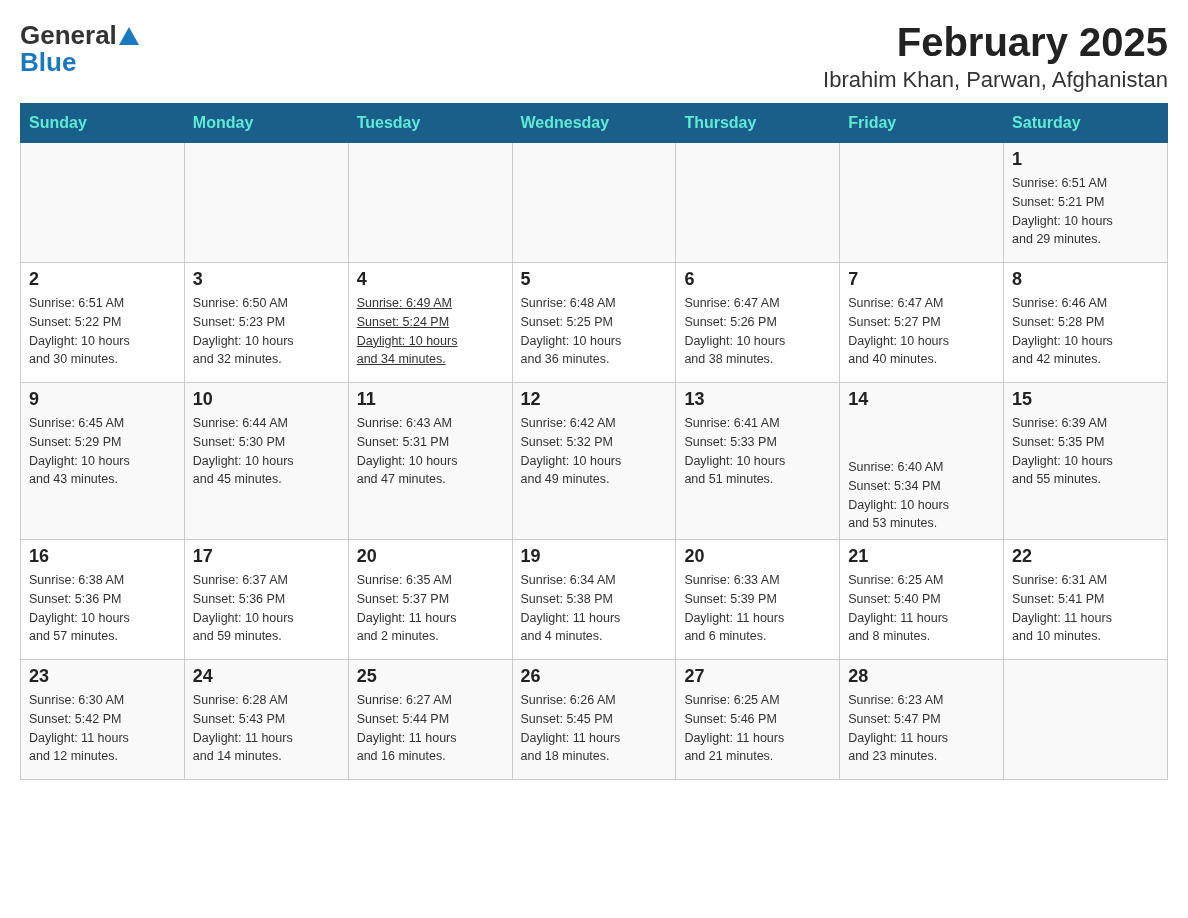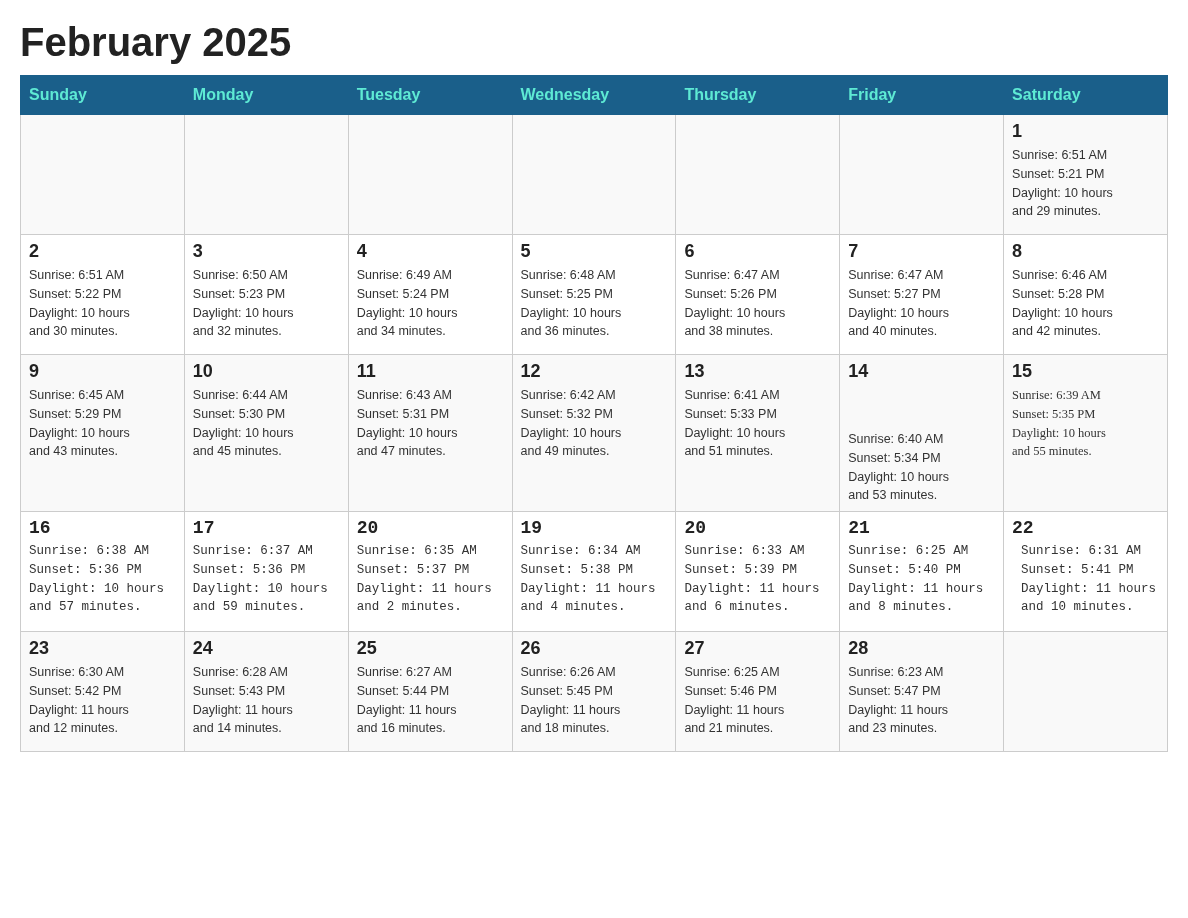--- a/index.html
+++ b/index.html
@@ -95,29 +95,37 @@
     tbody tr:nth-child(odd) td {
       background-color: #f9f9f9;
     }
     tbody tr:nth-child(even) td {
       background-color: #fff;
     }
     
     .week1 td { background-color: #f5f5f5; }
     .week2 td { background-color: #fff; }
     .week3 td { background-color: #f5f5f5; }
-    .week4 td { background-color: #fff; font-family: Liberation Mono, monospace; }
+    .week4 td { background-color: #fff; }
     .week5 td { background-color: #f5f5f5; }
   </style>
 </head>
 <body>
 
 <div class="header-area">
+  <div class="logo">
+    <div class="logo-general">
+      <span>General</span>
+      <span class="logo-triangle"></span>
+    </div>
+    <div class="logo-blue">Blue</div>
+  </div>
   <div class="title-area">
     <div class="month-title">February 2025</div>
+    <div class="location-title">Ibrahim Khan, Parwan, Afghanistan</div>
   </div>
 </div>
 
 <table>
   <thead>
     <tr>
       <th>Sunday</th>
       <th>Monday</th>
       <th>Tuesday</th>
       <th>Wednesday</th>
@@ -152,21 +160,21 @@
         </td>
         <td>
           <div class="day-number">3</div>
           <div class="day-info" style="white-space: pre-line;">Sunrise: 6:50 AM
 Sunset: 5:23 PM
 Daylight: 10 hours
 and 32 minutes.</div>
         </td>
         <td>
           <div class="day-number">4</div>
-          <div class="day-info" style="white-space: pre-line;">Sunrise: 6:49 AM
+          <div class="day-info" style="white-space: pre-line; text-decoration: underline;">Sunrise: 6:49 AM
 Sunset: 5:24 PM
 Daylight: 10 hours
 and 34 minutes.</div>
         </td>
         <td>
           <div class="day-number">5</div>
           <div class="day-info" style="white-space: pre-line;">Sunrise: 6:48 AM
 Sunset: 5:25 PM
 Daylight: 10 hours
 and 36 minutes.</div>
@@ -231,21 +239,21 @@
         </td>
         <td>
           <div class="day-number">14</div>
           <div class="day-info" style="white-space: pre-line; margin-top: 48px;">Sunrise: 6:40 AM
 Sunset: 5:34 PM
 Daylight: 10 hours
 and 53 minutes.</div>
         </td>
         <td>
           <div class="day-number">15</div>
-          <div class="day-info" style="white-space: pre-line; font-family: Liberation Serif, serif;">Sunrise: 6:39 AM
+          <div class="day-info" style="white-space: pre-line;">Sunrise: 6:39 AM
 Sunset: 5:35 PM
 Daylight: 10 hours
 and 55 minutes.</div>
         </td>
       </tr>
       <tr class="week4">
         <td>
           <div class="day-number">16</div>
           <div class="day-info" style="white-space: pre-line;">Sunrise: 6:38 AM
 Sunset: 5:36 PM
@@ -282,21 +290,21 @@
         </td>
         <td>
           <div class="day-number">21</div>
           <div class="day-info" style="white-space: pre-line;">Sunrise: 6:25 AM
 Sunset: 5:40 PM
 Daylight: 11 hours
 and 8 minutes.</div>
         </td>
         <td>
           <div class="day-number">22</div>
-          <div class="day-info" style="white-space: pre-line; margin-left: 9px;">Sunrise: 6:31 AM
+          <div class="day-info" style="white-space: pre-line;">Sunrise: 6:31 AM
 Sunset: 5:41 PM
 Daylight: 11 hours
 and 10 minutes.</div>
         </td>
       </tr>
       <tr class="week5">
         <td>
           <div class="day-number">23</div>
           <div class="day-info" style="white-space: pre-line;">Sunrise: 6:30 AM
 Sunset: 5:42 PM

